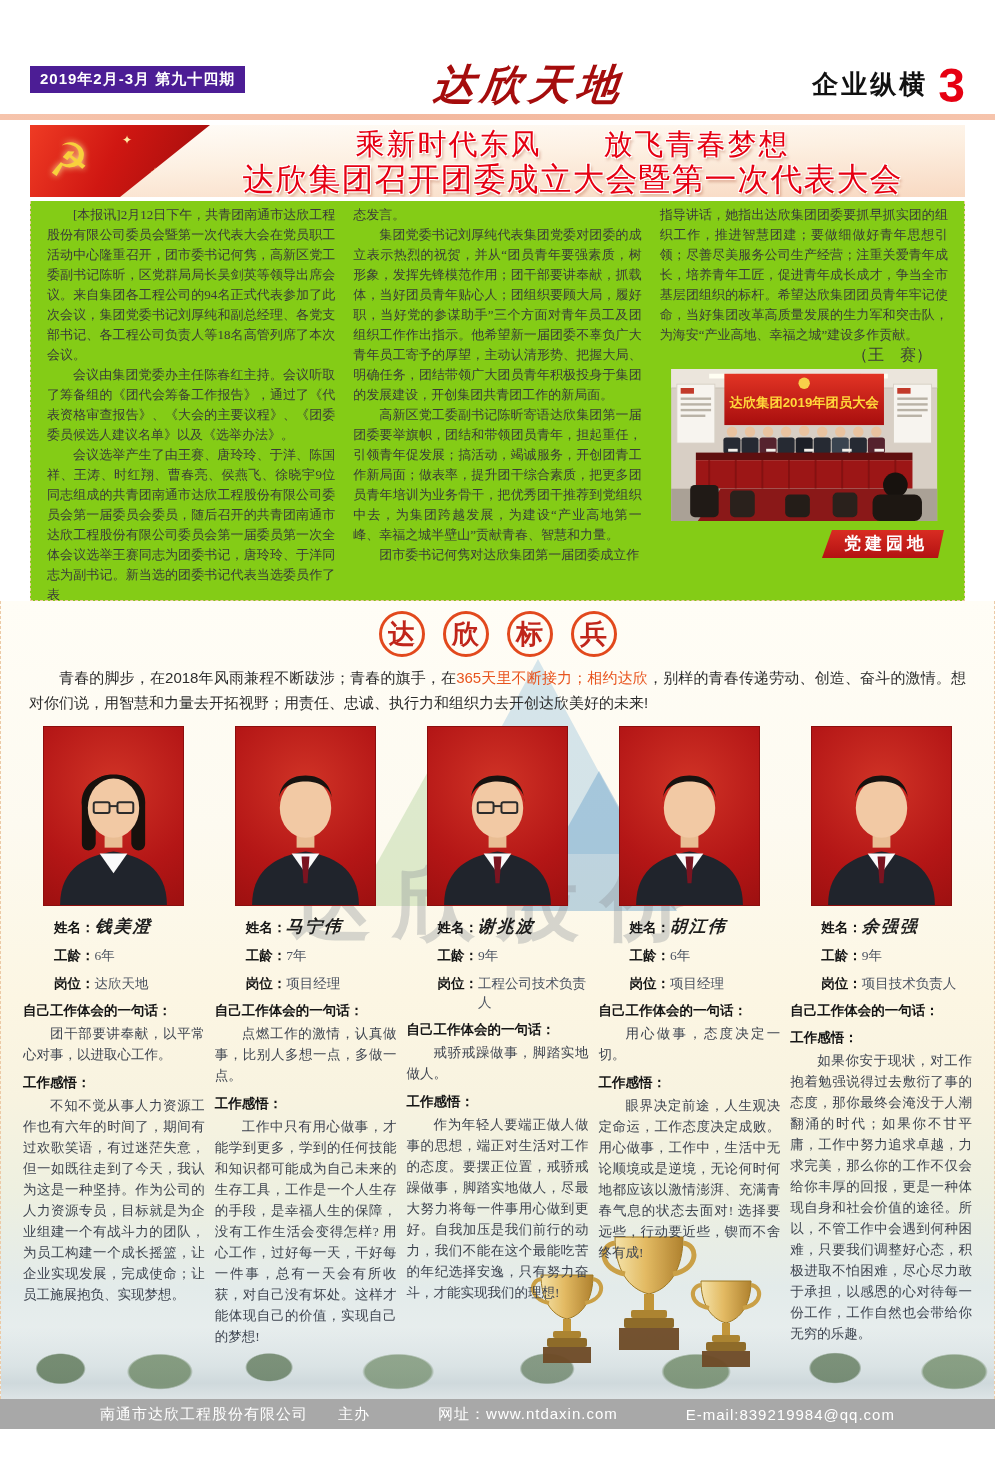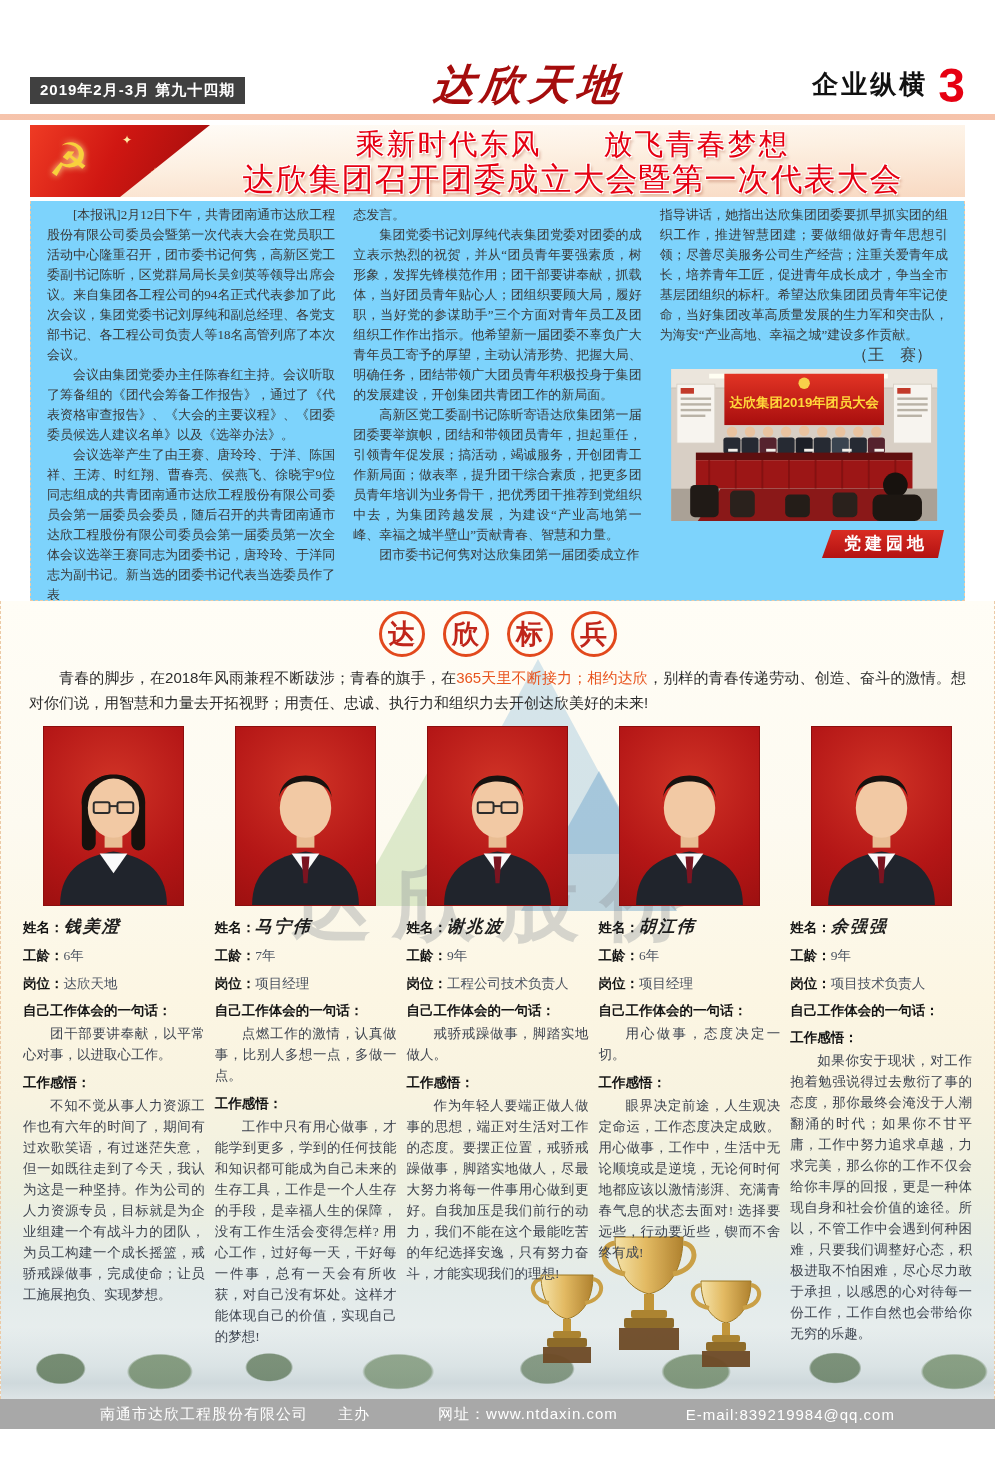--- a/index.html
+++ b/index.html
@@ -1,21 +1,21 @@
 <!DOCTYPE html>
 <html><head>
 <meta charset="utf-8">
 <style>
   * { margin:0; padding:0; box-sizing:border-box; }
   body { background:#e9e9e9; font-family:"Liberation Serif", serif; }
   .page { position:relative; width:995px; height:1462px; margin:0 auto; background:#fff; overflow:hidden; }
 
   
   .header { margin:58px 30px 0; height:50px; display:flex; align-items:flex-end; justify-content:space-between; }
-  .issue-box { background:#404040; color:#fff; font-family:"Liberation Sans",sans-serif; font-weight:700; font-size:15px; padding:4px 10px; margin-bottom:4px; letter-spacing:1px; }
+  .issue-box { background:#4c1d95; color:#fff; font-family:"Liberation Sans",sans-serif; font-weight:700; font-size:15px; padding:4px 10px; margin-bottom:15px; letter-spacing:1px; }
   .masthead { font-size:42px; line-height:46px; color:#a50c0c; font-weight:700; font-style:italic; letter-spacing:6px; transform:skewX(-6deg); }
   .sect-wrap { display:flex; align-items:flex-end; gap:10px; }
   .sect { font-family:"Liberation Sans",sans-serif; font-weight:900; font-size:26px; color:#111; letter-spacing:3px; margin-bottom:6px; }
   .pagenum { font-family:"Liberation Sans",sans-serif; font-weight:900; font-size:48px; line-height:44px; color:#e8randomization0012; color:#e60012; }
   .salmon-band { margin-top:6px; height:6px; background:linear-gradient(90deg,#f6c4ac,#f3b89e 40%,#f6c4ac); }
 
   
   .banner { position:relative; margin:5px 30px 0; height:72px; overflow:hidden;
     background:linear-gradient(178deg,#fffdf9 0%,#fdf0e2 45%,#f8d9c2 100%); }
   .flag { position:absolute; left:0; top:0; bottom:0; width:180px;
@@ -25,21 +25,21 @@
   .spark { position:absolute; color:#ffe9a0; font-family:"DejaVu Sans",sans-serif; font-size:12px; }
   .s1 { left:92px; top:8px; } .s2 { left:120px; top:40px; }
   .banner-titles { position:relative; margin-left:150px; text-align:center; padding-top:2px;
     font-family:"Liberation Sans",sans-serif; font-weight:400; color:#e60012;
     text-shadow:-1px -1px 0 #fff,1px -1px 0 #fff,-1px 1px 0 #fff,1px 1px 0 #fff,2px 3px 3px rgba(150,40,10,.35); }
   .bt1 { font-size:29px; line-height:34px; letter-spacing:2px; }
   .bt2 { font-size:32px; line-height:36px; letter-spacing:1px; }
 
   
   .article { margin:4px 30px 0; height:400px; display:flex; gap:18px; padding:4px 16px 0;
-    background:#7dd3fc; border-left:1px dashed #eccaa6; border-right:1px dashed #eccaa6; border-bottom:1px dashed #eccaa6; overflow:hidden; }
+    background:#84cc16; border-left:1px dashed #eccaa6; border-right:1px dashed #eccaa6; border-bottom:1px dashed #eccaa6; overflow:hidden; }
   .acol { flex:1; min-width:0; display:flex; flex-direction:column; }
   .acol p { font-size:13px; line-height:20px; color:#3a3a3a; text-align:justify; text-indent:2em; }
   .acol p.cont { text-indent:0; }
   .byline { font-size:16px; line-height:20px; color:#3a3a3a; text-align:right; padding-right:1em; }
   .meeting-photo { width:100%; height:152px; margin-top:4px; display:block; }
   .ribbon { align-self:flex-end; margin-top:9px; margin-right:4px; position:relative;
     background:linear-gradient(180deg,#d92c22,#b31212); color:#fff; font-family:"Liberation Sans",sans-serif;
     font-weight:900; font-size:17px; letter-spacing:4px; padding:2px 16px 3px 22px;
     clip-path:polygon(10px 0,100% 0,calc(100% - 6px) 100%,0 100%); }
 
@@ -61,21 +61,21 @@
     font-size:15px; line-height:25px; color:#2c2c2c; text-align:justify; text-indent:2em; }
   .intro .red { color:#e8541e; }
 
   .profiles { position:relative; z-index:2; margin:12px 22px 0; display:grid; grid-template-columns:repeat(5,1fr); column-gap:10px; }
   .photo { width:139px; height:178px; margin:0 auto; background:radial-gradient(circle at 50% 32%,#d03326 0%,#b41616 62%,#9d1010 100%); overflow:hidden; box-shadow:0 0 0 1px #8c0e0e; }
   .avatar { width:100%; height:100%; display:block; }
   .avatar .hair-female, .avatar .glasses { display:none; }
   .avatar.female .hair-female { display:block; }
   .avatar.female .hair-male, .avatar.female .tie { display:none; }
   .avatar.glasses .glasses { display:block; }
-  .prow { margin-top:9px; font-size:13.5px; line-height:19px; display:flex; align-items:baseline; }
+  .prow { margin-top:9px; font-size:13.5px; line-height:19px; display:flex; align-items:baseline;margin-left:31px; }
   .name-row { margin-top:12px; }
   .lbl { font-family:"Liberation Sans",sans-serif; font-weight:700; color:#141414; font-size:13.5px; white-space:nowrap; }
   .val { color:#4a5260; font-size:13.5px; }
   .pname { font-weight:700; font-style:italic; font-size:17px; color:#1d1d1d; letter-spacing:2px; transform:skewX(-4deg); }
   .blk-lbl { margin-top:9px; font-family:"Liberation Sans",sans-serif; font-weight:700; color:#141414; font-size:13.5px; }
   .ptext { margin-top:3px; font-size:13.5px; line-height:21px; color:#3e4450; text-align:justify; text-indent:2em; }
 
   .trophies { position:absolute; left:528px; top:622px; z-index:1; }
   .treeline { position:absolute; left:0; right:0; bottom:0; height:72px; z-index:0;
     background:
@@ -263,21 +263,21 @@
       <span class="lbl">工龄：</span>
       <span class="val">6年</span>
     </div>
     <div class="prow">
       <span class="lbl">岗位：</span>
       <span class="val">达欣天地</span>
     </div>
     <div class="blk-lbl">自己工作体会的一句话：</div>
     <p class="ptext">团干部要讲奉献，以平常心对事，以进取心工作。</p>
     <div class="blk-lbl">工作感悟：</div>
-    <p class="ptext">不知不觉从事人力资源工作也有六年的时间了，期间有过欢歌笑语，有过迷茫失意，但一如既往走到了今天，我认为这是一种坚持。作为公司的人力资源专员，目标就是为企业组建一个有战斗力的团队，为员工构建一个成长摇篮，戒骄戒躁做事，完成使命；让员工施展抱负、实现梦想。</p>
+    <p class="ptext">不知不觉从事人力资源工作也有六年的时间了，期间有过欢歌笑语，有过迷茫失意，但一如既往走到了今天，我认为这是一种坚持。作为公司的人力资源专员，目标就是为企业组建一个有战斗力的团队，为员工构建一个成长摇篮，让企业实现发展，完成使命；让员工施展抱负、实现梦想。</p>
   </div>
 
   <div class="profile">
     <div class="photo">
       <svg class="avatar male" viewBox="0 0 140 180">
         <path class="hair-female" d="M38,80 C34,38 106,38 102,80 L102,118 C102,126 90,128 88,118 L88,84 L52,84 L52,118 C50,128 38,126 38,118 Z" fill="#17110d"></path>
         <rect x="61" y="100" width="18" height="22" fill="#e9bd93"></rect>
         <ellipse cx="70" cy="82" rx="26" ry="30" fill="#f2c9a4"></ellipse>
         <path class="hair-male" d="M43,76 C41,48 99,48 97,76 C97,60 88,49 70,49 C52,49 43,60 43,76 Z" fill="#171310"></path>
         <path class="hair-female" d="M41,78 C37,42 103,42 99,78 C97,58 88,48 70,48 C52,48 43,58 41,78 Z" fill="#17110d"></path>

